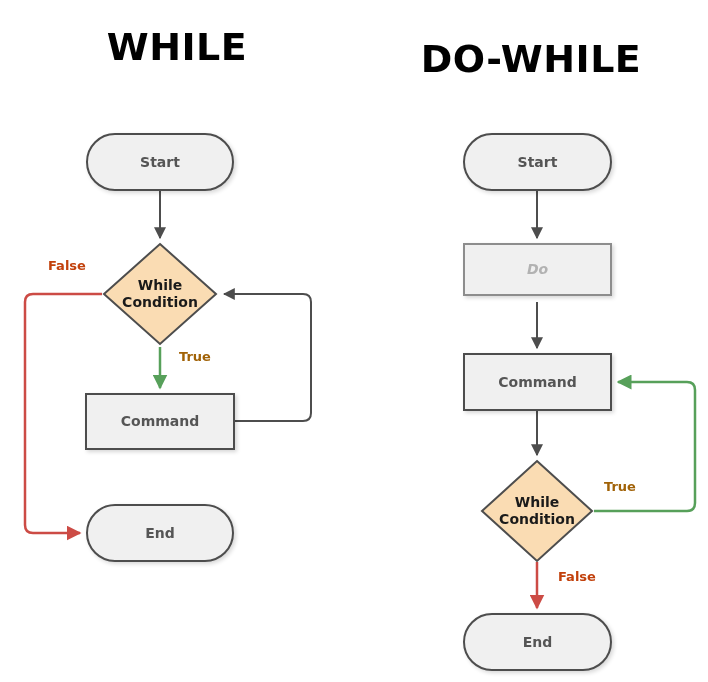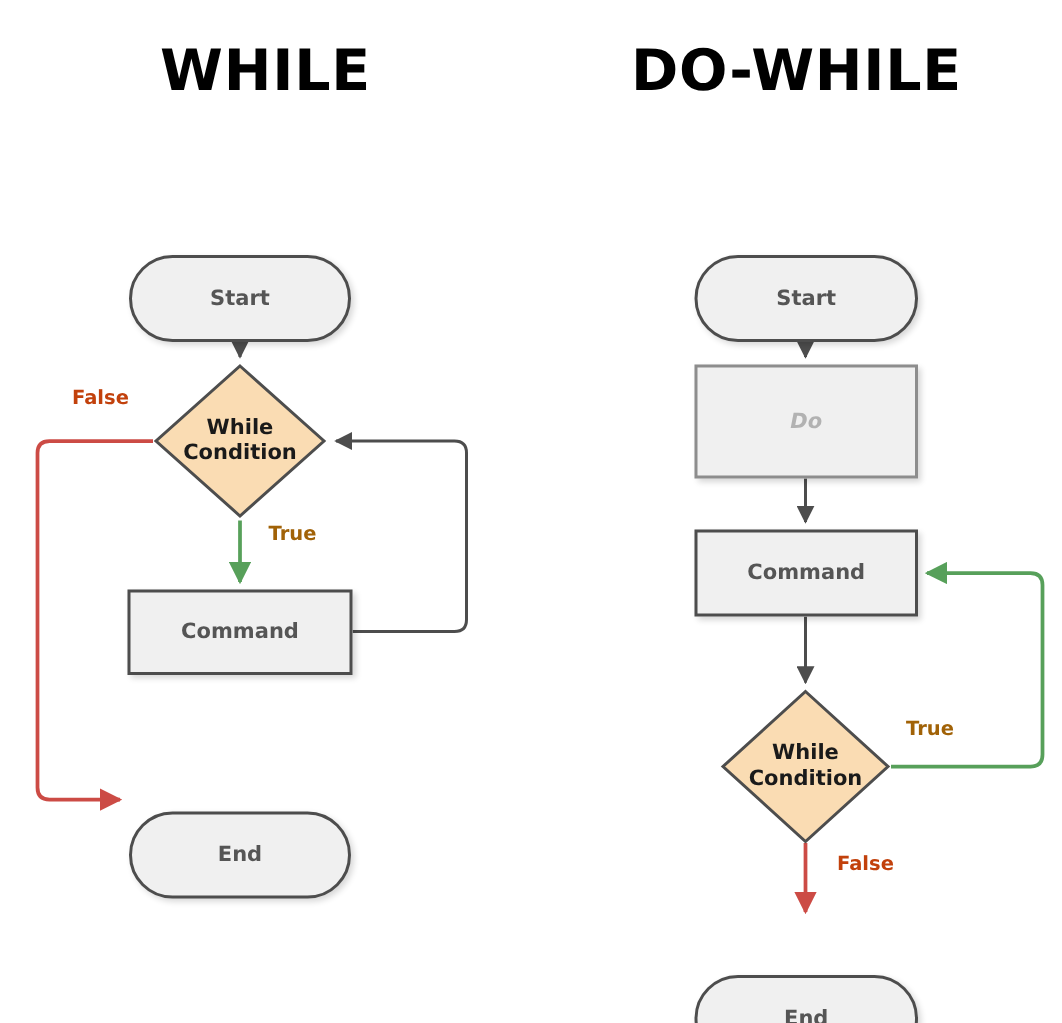--- a/index.html
+++ b/index.html
@@ -24,38 +24,38 @@
   .chart-title {
     position: absolute;
     text-align: center;
     font-weight: bold;
     font-size: 38px;
     letter-spacing: 0.5px;
     color: #000000;
     white-space: nowrap;
   }
   #title-while  { left: 0px;   top: 25px; width: 354px; }
-  #title-dowhile{ left: 354px; top: 25px; width: 354px; }
+  #title-dowhile{ left: 354px; top: 37px; width: 354px; }
 
   .node {
     position: absolute;
     box-sizing: border-box;
     display: flex;
     align-items: center;
     justify-content: center;
     text-align: center;
     background: #f0f0f0;
     border: 2px solid #4d4d4d;
     color: #555555;
     font-size: 14px;
     font-weight: bold;
     line-height: 1.15;
     box-shadow: 2px 2px 4px rgba(0,0,0,0.16);
   }
-  .node.terminal { border-radius: 30px; margin-top: 37px; }
+  .node.terminal { border-radius: 30px; }
   .node.process  { border-radius: 0; }
   .node.faded {
     border-color: #8d8d8d;
     color: #b2b2b2;
   }
 
   .diamond-wrap {
     position: absolute;
     box-sizing: border-box;
   }
@@ -143,21 +143,21 @@
 
 <div class="node process" style="left:85px; top:393px; width:150px; height:57px;">Command</div>
 
 <div class="node terminal" style="left:86px; top:504px; width:148px; height:58px;">End</div>
 
 <div class="edge-label label-false" style="left:48px; top:258px;">False</div>
 <div class="edge-label label-true" style="left:179px; top:349px;">True</div>
 
 <div class="node terminal" style="left:463px; top:133px; width:149px; height:58px;">Start</div>
 
-<div class="node process faded" style="left:463px; top:243px; width:149px; height:76px;font-style:italic;">Do</div>
+<div class="node process faded" style="left:463px; top:243px; width:149px; height:53px;font-style:italic;">Do</div>
 
 <div class="node process" style="left:463px; top:353px; width:149px; height:58px;">Command</div>
 
 <div class="diamond-wrap" style="left:480px; top:459px; width:114px; height:104px;">
   <svg class="diamond-shape" viewBox="0 0 114 104" xmlns="http://www.w3.org/2000/svg">
     <polygon points="57,2 112,52 57,102 2,52" fill="#fadcb3" stroke="#4d4d4d" stroke-width="2"></polygon>
   </svg>
   <div class="diamond-label">
     <span>While</span>
     <span>Condition</span>

